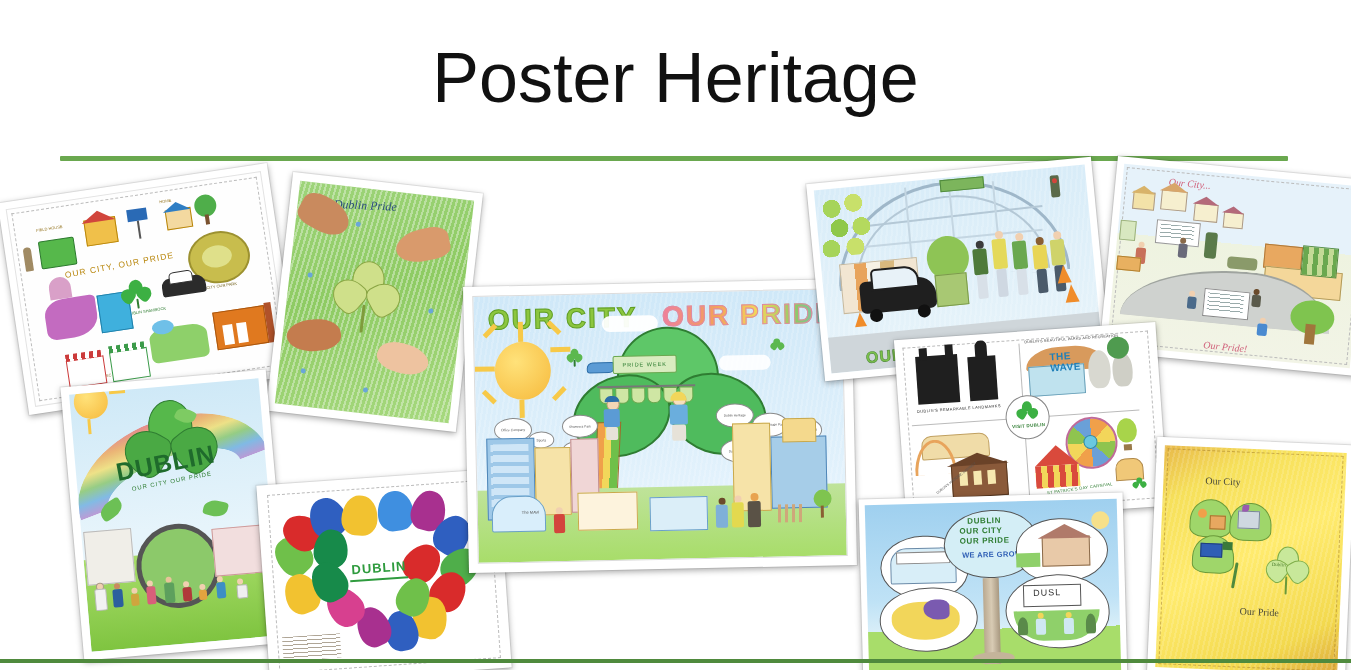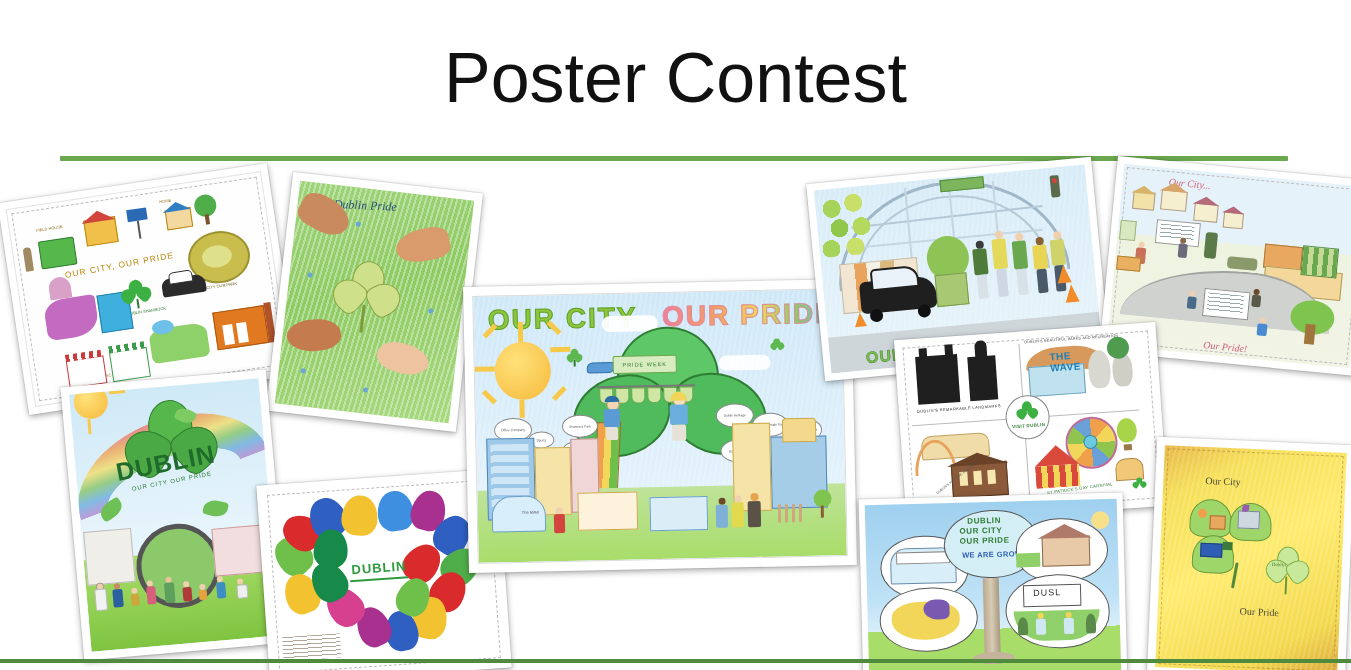--- a/index.html
+++ b/index.html
@@ -53,21 +53,21 @@
           display:flex;align-items:center;justify-content:center;text-align:center;
           color:#555;overflow:hidden;}
   .dashedge{position:absolute;border:1px dashed #bbb;}
   .handprint{position:absolute;border-radius:46% 46% 40% 40%/60% 60% 40% 40%;}
 </style>
 </head>
 <body>
 
 <div class="slide">
 
-  <div class="title">Poster Contest</div>
+  <div class="title">Poster Heritage</div>
   <div class="title-rule"></div>
 
   <div class="poster" style="left:12px;top:182px;width:258px;height:200px;transform:rotate(-8.5deg);padding:7px;">
     <div class="canvas" style="left:7px;top:7px;right:7px;bottom:7px;background:#fefefe;border:1px solid #e3e3e3;">
       <div class="dashedge" style="left:4px;top:4px;right:4px;bottom:4px;"></div>
 
       <div class="pt" style="left:48px;top:66px;font-size:8.5px;color:#b8860b;letter-spacing:1px;transform:rotate(-2deg);">OUR CITY, OUR PRIDE</div>
       <div class="pt" style="left:26px;top:22px;font-size:4px;color:#9a7b2a;">FIELD HOUSE</div>
       <div class="pt" style="left:152px;top:12px;font-size:4px;color:#9a7b2a;">HOME</div>
       <div class="pt" style="left:104px;top:118px;font-size:4px;color:#2f7d32;">DUBLIN SHAMROCK</div>

